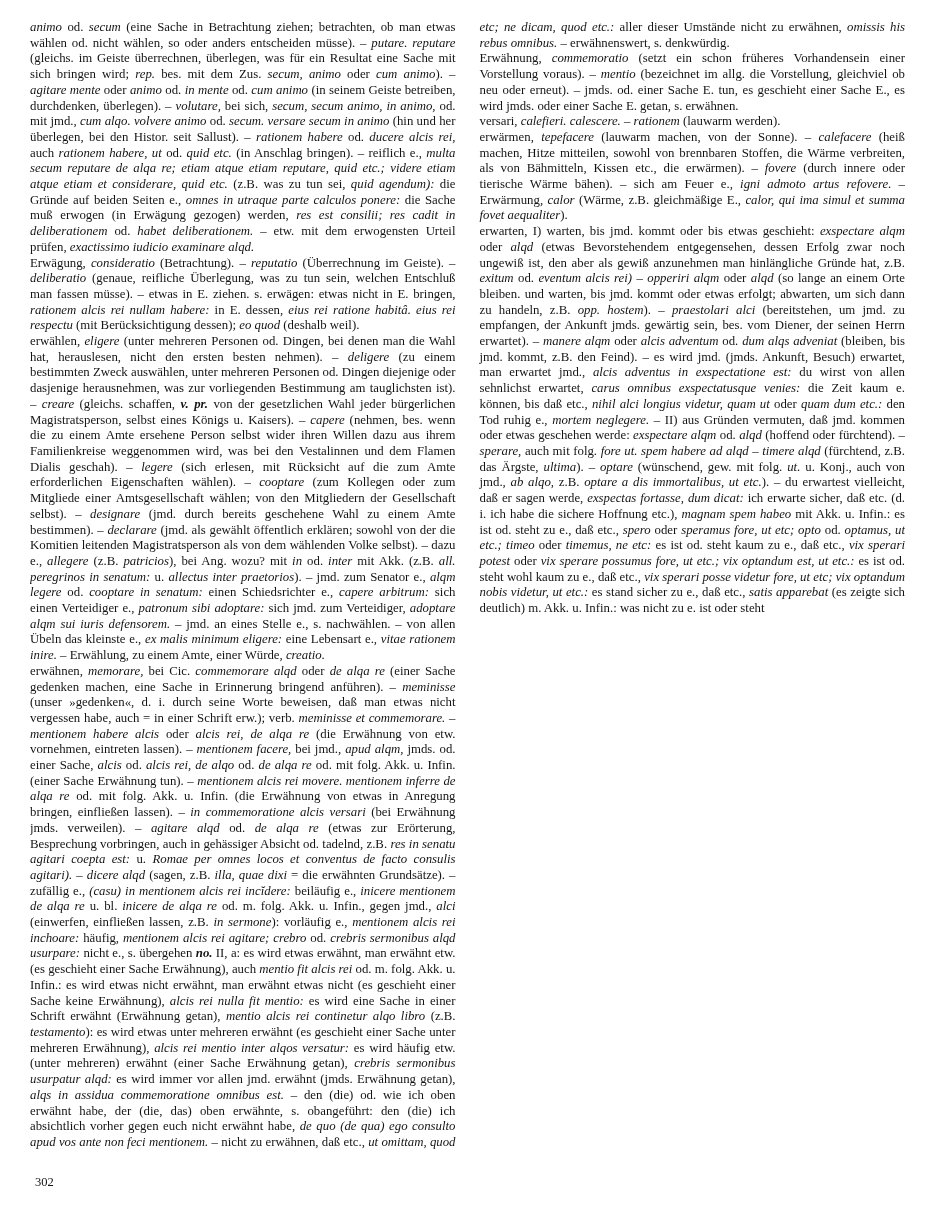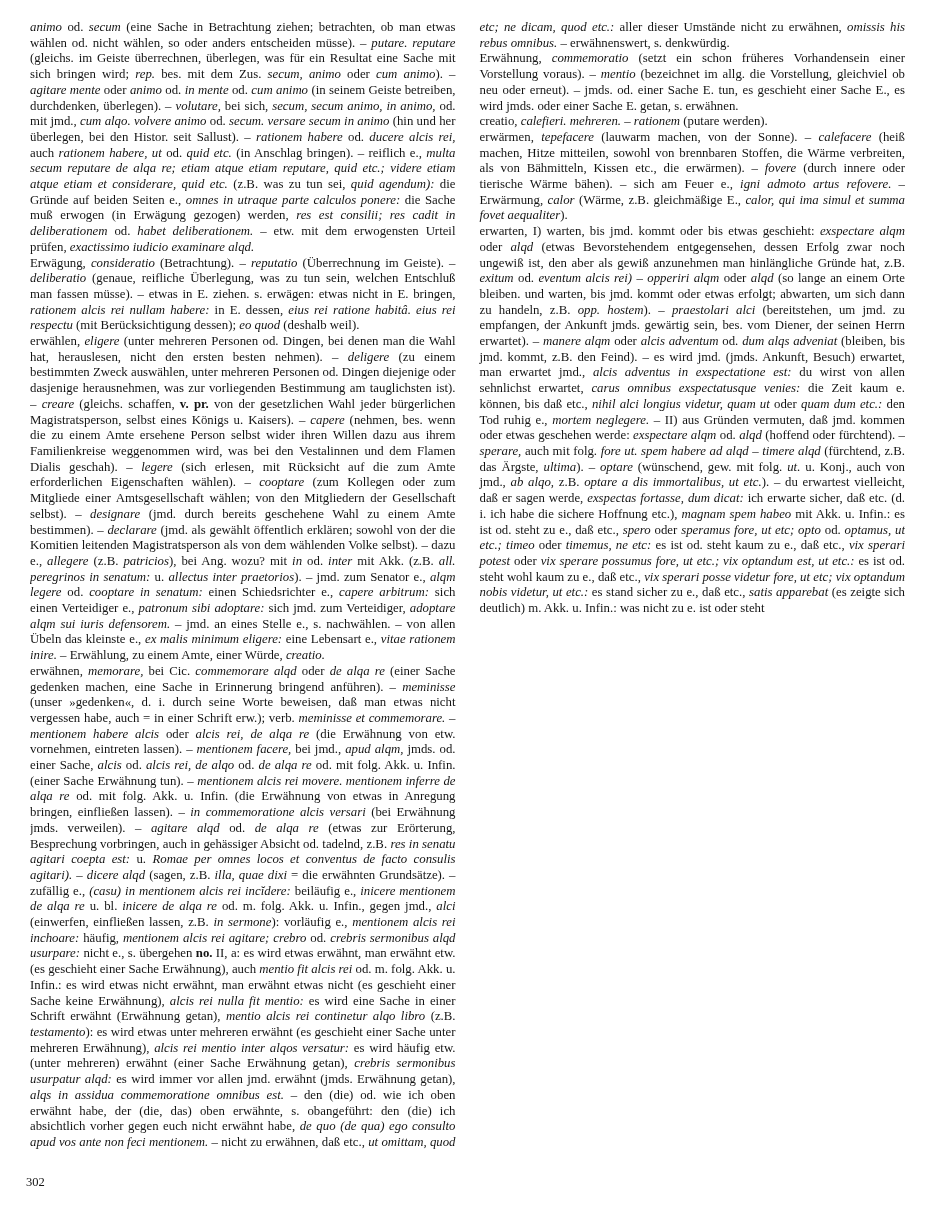--- a/index.html
+++ b/index.html
@@ -26,36 +26,36 @@
     font-size: 12.8px;
     line-height: 15.7px;
     text-align: justify;
     hyphens: auto;
     -webkit-hyphens: auto;
   }
   .para { margin: 0; padding: 0; }
   .seg-n { font-style: normal; font-weight: normal; }
   .seg-i { font-style: italic; }
   .seg-b { font-weight: normal; }
-  .seg-bi { font-weight: bold; }
+  .seg-bi { font-weight: bold; font-style: italic; }
   .page-number {
     position: absolute;
-    left: 26px;
+    left: 35px;
     bottom: 20px;
     font-size: 12.5px;
   }
 </style>
 </head>
 <body>
 
 <div class="page">
   <div class="text-columns">
       <p class="para"><span class="seg-i">animo</span><span class="seg-n"> od. </span><span class="seg-i">secum</span><span class="seg-n"> (eine Sache in Betrachtung ziehen; betrachten, ob man etwas wählen od. nicht wählen, so oder anders entscheiden müsse). – </span><span class="seg-i">putare. reputare</span><span class="seg-n"> (gleichs. im Geiste überrechnen, überlegen, was für ein Resultat eine Sache mit sich bringen wird; </span><span class="seg-i">rep.</span><span class="seg-n"> bes. mit dem Zus. </span><span class="seg-i">secum, animo</span><span class="seg-n"> oder </span><span class="seg-i">cum animo</span><span class="seg-n">). – </span><span class="seg-i">agitare mente</span><span class="seg-n"> oder </span><span class="seg-i">animo</span><span class="seg-n"> od. </span><span class="seg-i">in mente</span><span class="seg-n"> od. </span><span class="seg-i">cum animo</span><span class="seg-n"> (in seinem Geiste betreiben, durchdenken, überlegen). – </span><span class="seg-i">volutare,</span><span class="seg-n"> bei sich, </span><span class="seg-i">secum, secum animo, in animo,</span><span class="seg-n"> od. mit jmd., </span><span class="seg-i">cum alqo. volvere animo</span><span class="seg-n"> od. </span><span class="seg-i">secum. versare secum in animo</span><span class="seg-n"> (hin und her überlegen, bei den Histor. seit Sallust). – </span><span class="seg-i">rationem habere</span><span class="seg-n"> od. </span><span class="seg-i">ducere alcis rei,</span><span class="seg-n"> auch </span><span class="seg-i">rationem habere, ut</span><span class="seg-n"> od. </span><span class="seg-i">quid etc.</span><span class="seg-n"> (in Anschlag bringen). – reiflich e., </span><span class="seg-i">multa secum reputare de alqa re; etiam atque etiam reputare, quid etc.; videre etiam atque etiam et considerare, quid etc.</span><span class="seg-n"> (z.B. was zu tun sei, </span><span class="seg-i">quid agendum):</span><span class="seg-n"> die Gründe auf beiden Seiten e., </span><span class="seg-i">omnes in utraque parte calculos ponere:</span><span class="seg-n"> die Sache muß erwogen (in Erwägung gezogen) werden, </span><span class="seg-i">res est consilii; res cadit in deliberationem</span><span class="seg-n"> od. </span><span class="seg-i">habet deliberationem.</span><span class="seg-n"> – etw. mit dem erwogensten Urteil prüfen, </span><span class="seg-i">exactissimo iudicio examinare alqd.</span></p>
       <p class="para"><span class="seg-b">Erwägung,</span><span class="seg-i"> consideratio </span><span class="seg-n">(Betrachtung). – </span><span class="seg-i">reputatio</span><span class="seg-n"> (Überrechnung im Geiste). – </span><span class="seg-i">deliberatio</span><span class="seg-n"> (genaue, reifliche Überlegung, was zu tun sein, welchen Entschluß man fassen müsse). – etwas in E. ziehen. s. erwägen: etwas nicht in E. bringen, </span><span class="seg-i">rationem alcis rei nullam habere:</span><span class="seg-n"> in E. dessen, </span><span class="seg-i">eius rei ratione habitâ. eius rei respectu</span><span class="seg-n"> (mit Berücksichtigung dessen); </span><span class="seg-i">eo quod</span><span class="seg-n"> (deshalb weil).</span></p>
       <p class="para"><span class="seg-b">erwählen,</span><span class="seg-i"> eligere</span><span class="seg-n"> (unter mehreren Personen od. Dingen, bei denen man die Wahl hat, herauslesen, nicht den ersten besten nehmen). – </span><span class="seg-i">deligere</span><span class="seg-n"> (zu einem bestimmten Zweck auswählen, unter mehreren Personen od. Dingen diejenige oder dasjenige herausnehmen, was zur vorliegenden Bestimmung am tauglichsten ist). – </span><span class="seg-i">creare</span><span class="seg-n"> (gleichs. schaffen, </span><span class="seg-bi">v. pr.</span><span class="seg-n"> von der gesetzlichen Wahl jeder bürgerlichen Magistratsperson, selbst eines Königs u. Kaisers). – </span><span class="seg-i">capere</span><span class="seg-n"> (nehmen, bes. wenn die zu einem Amte ersehene Person selbst wider ihren Willen dazu aus ihrem Familienkreise weggenommen wird, was bei den Vestalinnen und dem Flamen Dialis geschah). – </span><span class="seg-i">legere</span><span class="seg-n"> (sich erlesen, mit Rücksicht auf die zum Amte erforderlichen Eigenschaften wählen). – </span><span class="seg-i">cooptare</span><span class="seg-n"> (zum Kollegen oder zum Mitgliede einer Amtsgesellschaft wählen; von den Mitgliedern der Gesellschaft selbst). – </span><span class="seg-i">designare</span><span class="seg-n"> (jmd. durch bereits geschehene Wahl zu einem Amte bestimmen). – </span><span class="seg-i">declarare</span><span class="seg-n"> (jmd. als gewählt öffentlich erklären; sowohl von der die Komitien leitenden Magistratsperson als von dem wählenden Volke selbst). – dazu e., </span><span class="seg-i">allegere</span><span class="seg-n"> (z.B. </span><span class="seg-i">patricios</span><span class="seg-n">), bei Ang. wozu? mit </span><span class="seg-i">in</span><span class="seg-n"> od. </span><span class="seg-i">inter</span><span class="seg-n"> mit Akk. (z.B. </span><span class="seg-i">all. peregrinos in senatum:</span><span class="seg-n"> u. </span><span class="seg-i">allectus inter praetorios</span><span class="seg-n">). – jmd. zum Senator e., </span><span class="seg-i">alqm legere</span><span class="seg-n"> od. </span><span class="seg-i">cooptare in senatum:</span><span class="seg-n"> einen Schiedsrichter e., </span><span class="seg-i">capere arbitrum:</span><span class="seg-n"> sich einen Verteidiger e., </span><span class="seg-i">patronum sibi adoptare:</span><span class="seg-n"> sich jmd. zum Verteidiger, </span><span class="seg-i">adoptare alqm sui iuris defensorem.</span><span class="seg-n"> – jmd. an eines Stelle e., s. nachwählen. – von allen Übeln das kleinste e., </span><span class="seg-i">ex malis minimum eligere:</span><span class="seg-n"> eine Lebensart e., </span><span class="seg-i">vitae rationem inire.</span><span class="seg-n"> – </span><span class="seg-b">Erwählung,</span><span class="seg-n"> zu einem Amte, einer Würde, </span><span class="seg-i">creatio.</span></p>
       <p class="para"><span class="seg-b">erwähnen,</span><span class="seg-i"> memorare,</span><span class="seg-n"> bei Cic. </span><span class="seg-i">commemorare alqd</span><span class="seg-n"> oder </span><span class="seg-i">de alqa re</span><span class="seg-n"> (einer Sache gedenken machen, eine Sache in Erinnerung bringend anführen). – </span><span class="seg-i">meminisse</span><span class="seg-n"> (unser »gedenken«, d. i. durch seine Worte beweisen, daß man etwas nicht vergessen habe, auch = in einer Schrift erw.); verb. </span><span class="seg-i">meminisse et commemorare.</span><span class="seg-n"> – </span><span class="seg-i">mentionem habere alcis</span><span class="seg-n"> oder </span><span class="seg-i">alcis rei, de alqa re</span><span class="seg-n"> (die Erwähnung von etw. vornehmen, eintreten lassen). – </span><span class="seg-i">mentionem facere,</span><span class="seg-n"> bei jmd., </span><span class="seg-i">apud alqm,</span><span class="seg-n"> jmds. od. einer Sache, </span><span class="seg-i">alcis</span><span class="seg-n"> od. </span><span class="seg-i">alcis rei, de alqo</span><span class="seg-n"> od. </span><span class="seg-i">de alqa re</span><span class="seg-n"> od. mit folg. Akk. u. Infin. (einer Sache Erwähnung tun). – </span><span class="seg-i">mentionem alcis rei movere. mentionem inferre de alqa re</span><span class="seg-n"> od. mit folg. Akk. u. Infin. (die Erwähnung von etwas in Anregung bringen, einfließen lassen). – </span><span class="seg-i">in commemoratione alcis versari</span><span class="seg-n"> (bei Erwähnung jmds. verweilen). – </span><span class="seg-i">agitare alqd</span><span class="seg-n"> od. </span><span class="seg-i">de alqa re</span><span class="seg-n"> (etwas zur Erörterung, Besprechung vorbringen, auch in gehässiger Absicht od. tadelnd, z.B. </span><span class="seg-i">res in senatu agitari coepta est:</span><span class="seg-n"> u. </span><span class="seg-i">Romae per omnes locos et conventus de facto consulis agitari).</span><span class="seg-n"> – </span><span class="seg-i">dicere alqd</span><span class="seg-n"> (sagen, z.B. </span><span class="seg-i">illa, quae dixi</span><span class="seg-n"> = die erwähnten Grundsätze). – zufällig e., </span><span class="seg-i">(casu) in mentionem alcis rei incĭdere:</span><span class="seg-n"> beiläufig e., </span><span class="seg-i">inicere mentionem de alqa re</span><span class="seg-n"> u. bl. </span><span class="seg-i">inicere de alqa re</span><span class="seg-n"> od. m. folg. Akk. u. Infin., gegen jmd., </span><span class="seg-i">alci</span><span class="seg-n"> (einwerfen, einfließen lassen, z.B. </span><span class="seg-i">in sermone</span><span class="seg-n">): vorläufig e., </span><span class="seg-i">mentionem alcis rei inchoare:</span><span class="seg-n"> häufig, </span><span class="seg-i">mentionem alcis rei agitare; crebro</span><span class="seg-n"> od. </span><span class="seg-i">crebris sermonibus alqd usurpare:</span><span class="seg-n"> nicht e., s. übergehen </span><span class="seg-bi">no.</span><span class="seg-n"> II, a: es wird etwas erwähnt, man erwähnt etw. (es geschieht einer Sache Erwähnung), auch </span><span class="seg-i">mentio fit alcis rei</span><span class="seg-n"> od. m. folg. Akk. u. Infin.: es wird etwas nicht erwähnt, man erwähnt etwas nicht (es geschieht einer Sache keine Erwähnung), </span><span class="seg-i">alcis rei nulla fit mentio:</span><span class="seg-n"> es wird eine Sache in einer Schrift erwähnt (Erwähnung getan), </span><span class="seg-i">mentio alcis rei continetur alqo libro</span><span class="seg-n"> (z.B. </span><span class="seg-i">testamento</span><span class="seg-n">): es wird etwas unter mehreren erwähnt (es geschieht einer Sache unter mehreren Erwähnung), </span><span class="seg-i">alcis rei mentio inter alqos versatur:</span><span class="seg-n"> es wird häufig etw. (unter mehreren) erwähnt (einer Sache Erwähnung getan), </span><span class="seg-i">crebris sermonibus usurpatur alqd:</span><span class="seg-n"> es wird immer vor allen jmd. erwähnt (jmds. Erwähnung getan), </span><span class="seg-i">alqs in assidua commemoratione omnibus est.</span><span class="seg-n"> – den (die) od. wie ich oben erwähnt habe, der (die, das) oben erwähnte, s. obangeführt: den (die) ich absichtlich vorher gegen euch nicht erwähnt habe, </span><span class="seg-i">de quo (de qua) ego consulto apud vos ante non feci mentionem.</span><span class="seg-n"> – nicht zu erwähnen, daß etc., </span><span class="seg-i">ut omittam, quod etc; ne dicam, quod etc.:</span><span class="seg-n"> aller dieser Umstände nicht zu erwähnen, </span><span class="seg-i">omissis his rebus omnibus.</span><span class="seg-n"> – </span><span class="seg-b">erwähnenswert,</span><span class="seg-n"> s. denkwürdig.</span></p>
       <p class="para"><span class="seg-b">Erwähnung,</span><span class="seg-i"> commemoratio</span><span class="seg-n"> (setzt ein schon früheres Vorhandensein einer Vorstellung voraus). – </span><span class="seg-i">mentio</span><span class="seg-n"> (bezeichnet im allg. die Vorstellung, gleichviel ob neu oder erneut). – jmds. od. einer Sache E. tun, es geschieht einer Sache E., es wird jmds. oder einer Sache E. getan, s. erwähnen.</span></p>
-      <p class="para"><span class="seg-b">creatio,</span><span class="seg-i"> calefieri. mehreren.</span><span class="seg-n"> – </span><span class="seg-i">rationem</span><span class="seg-n"> (putare werden).</span></p>
+      <p class="para"><span class="seg-b">versari,</span><span class="seg-i"> calefieri. calescere.</span><span class="seg-n"> – </span><span class="seg-i">rationem</span><span class="seg-n"> (lauwarm werden).</span></p>
       <p class="para"><span class="seg-b">erwärmen,</span><span class="seg-i"> tepefacere</span><span class="seg-n"> (lauwarm machen, von der Sonne). – </span><span class="seg-i">calefacere</span><span class="seg-n"> (heiß machen, Hitze mitteilen, sowohl von brennbaren Stoffen, die Wärme verbreiten, als von Bähmitteln, Kissen etc., die erwärmen). – </span><span class="seg-i">fovere</span><span class="seg-n"> (durch innere oder tierische Wärme bähen). – sich am Feuer e., </span><span class="seg-i">igni admoto artus refovere.</span><span class="seg-n"> – </span><span class="seg-b">Erwärmung,</span><span class="seg-i"> calor</span><span class="seg-n"> (Wärme, z.B. gleichmäßige E., </span><span class="seg-i">calor, qui ima simul et summa fovet aequaliter</span><span class="seg-n">).</span></p>
       <p class="para"><span class="seg-b">erwarten,</span><span class="seg-n"> I) warten, bis jmd. kommt oder bis etwas geschieht: </span><span class="seg-i">exspectare alqm</span><span class="seg-n"> oder </span><span class="seg-i">alqd</span><span class="seg-n"> (etwas Bevorstehendem entgegensehen, dessen Erfolg zwar noch ungewiß ist, den aber als gewiß anzunehmen man hinlängliche Gründe hat, z.B. </span><span class="seg-i">exitum</span><span class="seg-n"> od. </span><span class="seg-i">eventum alcis rei)</span><span class="seg-n"> – </span><span class="seg-i">opperiri alqm</span><span class="seg-n"> oder </span><span class="seg-i">alqd</span><span class="seg-n"> (so lange an einem Orte bleiben. und warten, bis jmd. kommt oder etwas erfolgt; abwarten, um sich dann zu handeln, z.B. </span><span class="seg-i">opp. hostem</span><span class="seg-n">). – </span><span class="seg-i">praestolari alci</span><span class="seg-n"> (bereitstehen, um jmd. zu empfangen, der Ankunft jmds. gewärtig sein, bes. vom Diener, der seinen Herrn erwartet). – </span><span class="seg-i">manere alqm</span><span class="seg-n"> oder </span><span class="seg-i">alcis adventum</span><span class="seg-n"> od. </span><span class="seg-i">dum alqs adveniat</span><span class="seg-n"> (bleiben, bis jmd. kommt, z.B. den Feind). – es wird jmd. (jmds. Ankunft, Besuch) erwartet, man erwartet jmd., </span><span class="seg-i">alcis adventus in exspectatione est:</span><span class="seg-n"> du wirst von allen sehnlichst erwartet, </span><span class="seg-i">carus omnibus exspectatusque venies:</span><span class="seg-n"> die Zeit kaum e. können, bis daß etc., </span><span class="seg-i">nihil alci longius videtur, quam ut</span><span class="seg-n"> oder </span><span class="seg-i">quam dum etc.:</span><span class="seg-n"> den Tod ruhig e., </span><span class="seg-i">mortem neglegere.</span><span class="seg-n"> – II) aus Gründen vermuten, daß jmd. kommen oder etwas geschehen werde: </span><span class="seg-i">exspectare alqm</span><span class="seg-n"> od. </span><span class="seg-i">alqd</span><span class="seg-n"> (hoffend oder fürchtend). – </span><span class="seg-i">sperare,</span><span class="seg-n"> auch mit folg. </span><span class="seg-i">fore ut. spem habere ad alqd</span><span class="seg-n"> – </span><span class="seg-i">timere alqd</span><span class="seg-n"> (fürchtend, z.B. das Ärgste, </span><span class="seg-i">ultima</span><span class="seg-n">). – </span><span class="seg-i">optare</span><span class="seg-n"> (wünschend, gew. mit folg. </span><span class="seg-i">ut.</span><span class="seg-n"> u. Konj., auch von jmd., </span><span class="seg-i">ab alqo,</span><span class="seg-n"> z.B. </span><span class="seg-i">optare a dis immortalibus, ut etc.</span><span class="seg-n">). – du erwartest vielleicht, daß er sagen werde, </span><span class="seg-i">exspectas fortasse, dum dicat:</span><span class="seg-n"> ich erwarte sicher, daß etc. (d. i. ich habe die sichere Hoffnung etc.), </span><span class="seg-i">magnam spem habeo</span><span class="seg-n"> mit Akk. u. Infin.: es ist od. steht zu e., daß etc., </span><span class="seg-i">spero</span><span class="seg-n"> oder </span><span class="seg-i">speramus fore, ut etc; opto</span><span class="seg-n"> od. </span><span class="seg-i">optamus, ut etc.; timeo</span><span class="seg-n"> oder </span><span class="seg-i">timemus, ne etc:</span><span class="seg-n"> es ist od. steht kaum zu e., daß etc., </span><span class="seg-i">vix sperari potest</span><span class="seg-n"> oder </span><span class="seg-i">vix sperare possumus fore, ut etc.; vix optandum est, ut etc.:</span><span class="seg-n"> es ist od. steht wohl kaum zu e., daß etc., </span><span class="seg-i">vix sperari posse videtur fore, ut etc; vix optandum nobis videtur, ut etc.:</span><span class="seg-n"> es stand sicher zu e., daß etc., </span><span class="seg-i">satis apparebat</span><span class="seg-n"> (es zeigte sich deutlich) m. Akk. u. Infin.: was nicht zu e. ist oder steht</span></p>
     </div>
   <div class="page-number">302</div>
 </div>
 
 </body></html>

